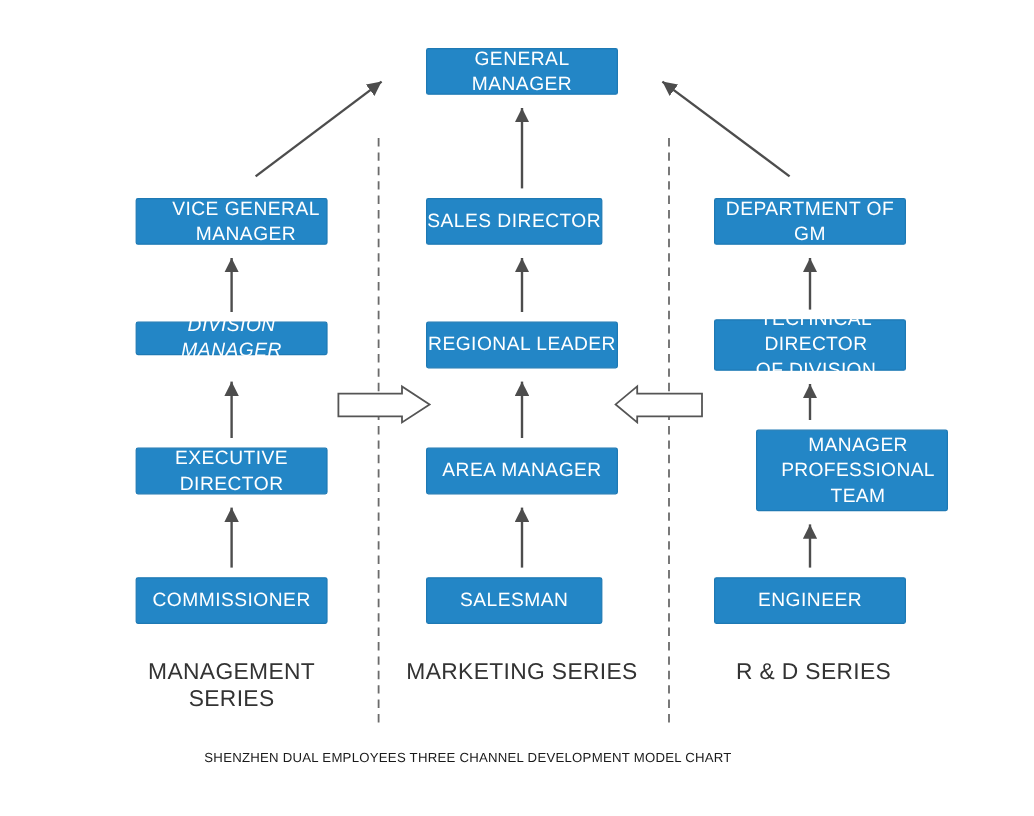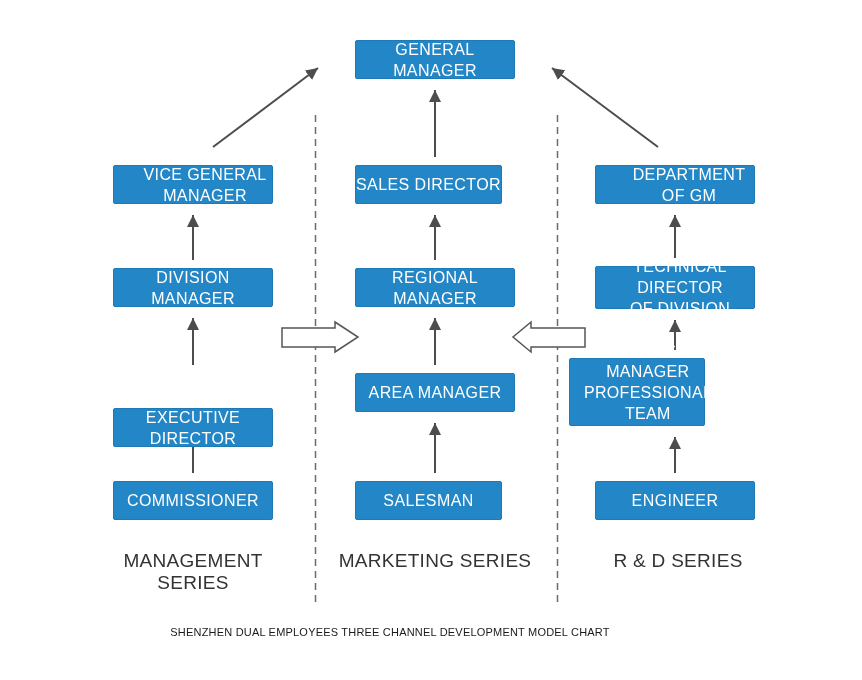--- a/index.html
+++ b/index.html
@@ -105,33 +105,33 @@
     <line class="arrow-line" x1="213" y1="147" x2="318" y2="68" marker-end="url(#ah)"></line>
     <line class="arrow-line" x1="658" y1="147" x2="552" y2="68" marker-end="url(#ah)"></line>
 
     <polygon class="hollow-arrow" points="282,328 335,328 335,322 358,337 335,352 335,347 282,347"></polygon>
     <polygon class="hollow-arrow" points="585,328 531,328 531,322 513,337 531,352 531,347 585,347"></polygon>
   </svg>
 
   <div class="box" style="left:355px; top:40px; width:160px; height:39px;">GENERAL MANAGER</div>
 
   <div class="box" style="left:113px; top:165px; width:160px; height:39px;padding-left:24px;">VICE GENERAL MANAGER</div>
-  <div class="box" style="left:113px; top:268px; width:160px; height:39px;">DIVISION MANAGER</div>
-  <div class="box" style="left:113px; top:373px; width:160px; height:39px;margin-top:35px;">EXECUTIVE DIRECTOR</div>
+  <div class="box" style="left:113px; top:268px; width:160px; height:28px;font-style:italic;">DIVISION MANAGER</div>
+  <div class="box" style="left:113px; top:373px; width:160px; height:39px;">EXECUTIVE DIRECTOR</div>
   <div class="box" style="left:113px; top:481px; width:160px; height:39px;">COMMISSIONER</div>
 
   <div class="box" style="left:355px; top:165px; width:147px; height:39px;">SALES DIRECTOR</div>
-  <div class="box" style="left:355px; top:268px; width:160px; height:39px;">REGIONAL MANAGER</div>
+  <div class="box" style="left:355px; top:268px; width:160px; height:39px;">REGIONAL LEADER</div>
   <div class="box" style="left:355px; top:373px; width:160px; height:39px;">AREA MANAGER</div>
   <div class="box" style="left:355px; top:481px; width:147px; height:39px;">SALESMAN</div>
 
-  <div class="box" style="left:595px; top:165px; width:160px; height:39px;padding-left:28px;">DEPARTMENT OF GM</div>
+  <div class="box" style="left:595px; top:165px; width:160px; height:39px;">DEPARTMENT OF GM</div>
   <div class="box box--left" style="left:595px; top:266px; width:160px; height:43px;">TECHNICAL DIRECTOR
 OF DIVISION</div>
-  <div class="box box--left" style="left:569px; top:358px; width:136px; height:68px;">PROJECT MANAGER
+  <div class="box box--left" style="left:630px; top:358px; width:160px; height:68px;">PROJECT MANAGER
 PROFESSIONAL TEAM
 LEADER</div>
   <div class="box" style="left:595px; top:481px; width:160px; height:39px;">ENGINEER</div>
 
   <div class="series-label" style="left:93px;">MANAGEMENT SERIES</div>
   <div class="series-label" style="left:335px;">MARKETING SERIES</div>
   <div class="series-label" style="left:578px;">R &amp; D SERIES</div>
 
   <div class="chart-title">SHENZHEN DUAL EMPLOYEES THREE CHANNEL DEVELOPMENT MODEL CHART</div>
 

